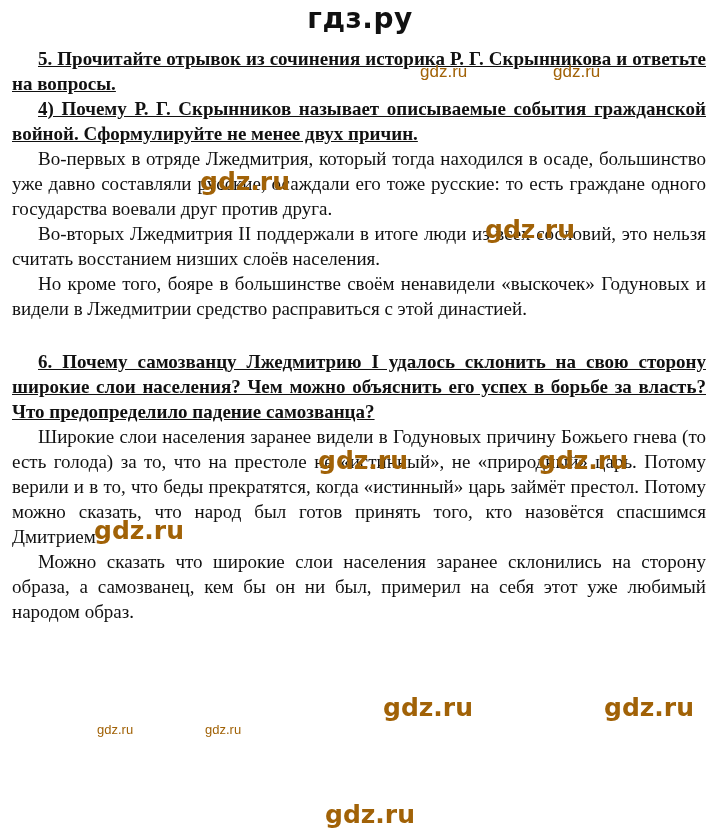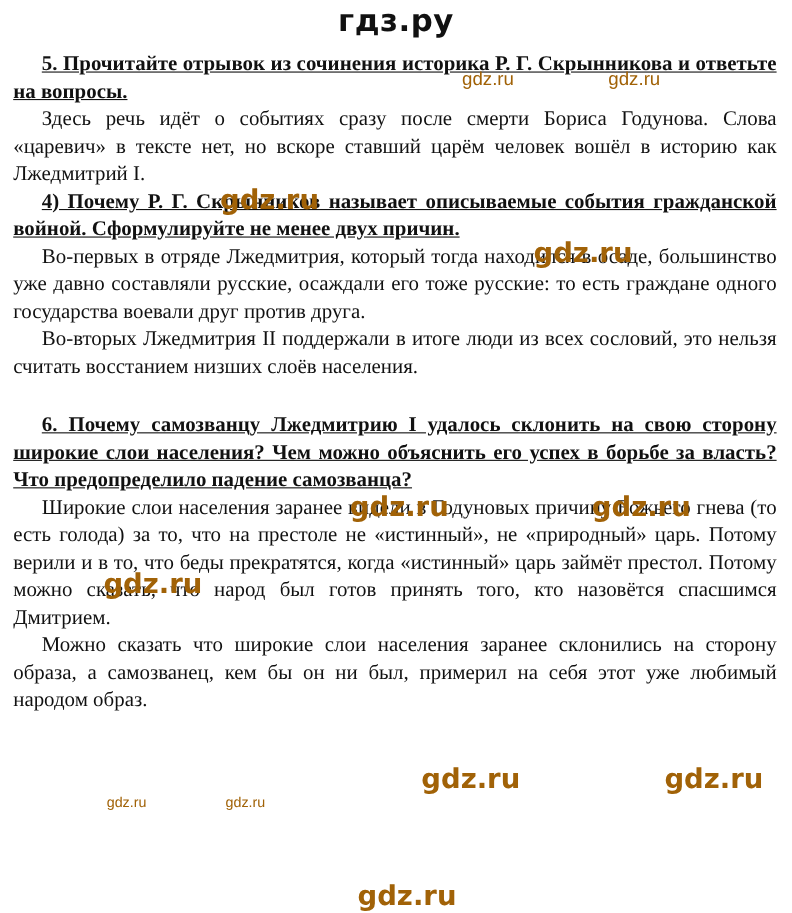--- a/index.html
+++ b/index.html
@@ -28,26 +28,26 @@
 </style>
 </head>
 <body>
 
 <div class="page">
   <div class="site-title">гдз.ру</div>
 
   <div class="content">
     <p class="q">5. Прочитайте отрывок из сочинения историка Р. Г. Скрынникова и ответьте на вопросы.</p>
 
-    <p>Здесь речь идёт о событиях сразу после смерти Бориса Годунова. Слова «царевич» в тексте нет, но вскоре ставший царём человек вошёл в историю как Лжедмитрий I.</p>
 
     <p class="q">4) Почему Р. Г. Скрынников называет описываемые события гражданской войной. Сформулируйте не менее двух причин.</p>
     <p>Во-первых в отряде Лжедмитрия, который тогда находился в осаде, большинство уже давно составляли русские, осаждали его тоже русские: то есть граждане одного государства воевали друг против друга.</p>
     <p>Во-вторых Лжедмитрия II поддержали в итоге люди из всех сословий, это нельзя считать восстанием низших слоёв населения.</p>
 
+    <p>Но кроме того, бояре в большинстве своём ненавидели «выскочек» Годуновых и видели в Лжедмитрии средство расправиться с этой династией.</p>
 
     <div class="gap"></div>
 
     <p class="q">6. Почему самозванцу Лжедмитрию I удалось склонить на свою сторону широкие слои населения? Чем можно объяснить его успех в борьбе за власть? Что предопределило падение самозванца?</p>
     <p>Широкие слои населения заранее видели в Годуновых причину Божьего гнева (то есть голода) за то, что на престоле не «истинный», не «природный» царь. Потому верили и в то, что беды прекратятся, когда «истинный» царь займёт престол. Потому можно сказать, что народ был готов принять того, кто назовётся спасшимся Дмитрием.</p>
     <p>Можно сказать что широкие слои населения заранее склонились на сторону образа, а самозванец, кем бы он ни был, примерил на себя этот уже любимый народом образ.</p>
   </div>
 
   <span class="wm small" style="left:420px; top:62px;">gdz.ru</span>
   <span class="wm small" style="left:553px; top:62px;">gdz.ru</span>

